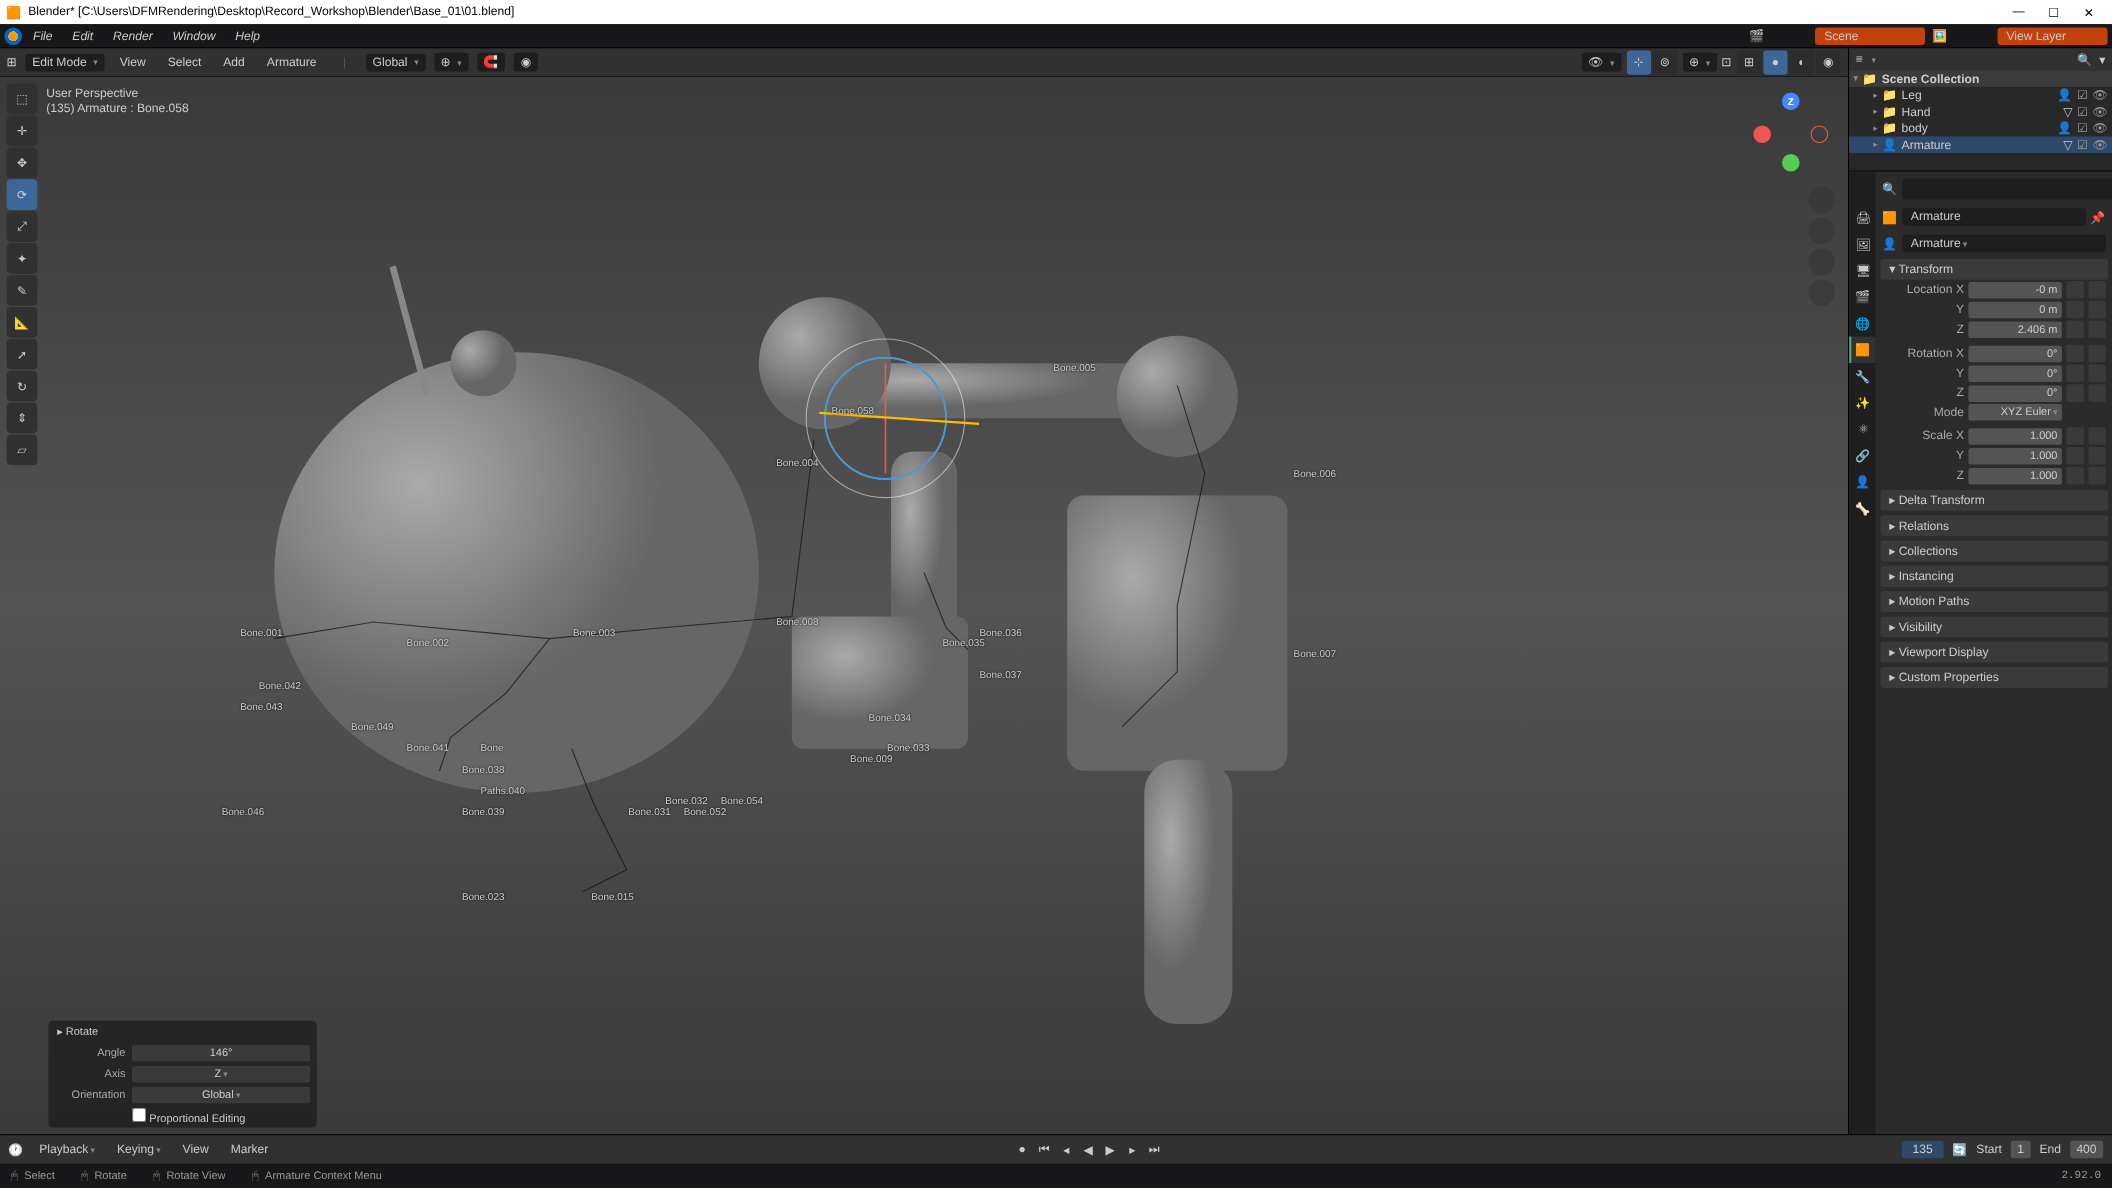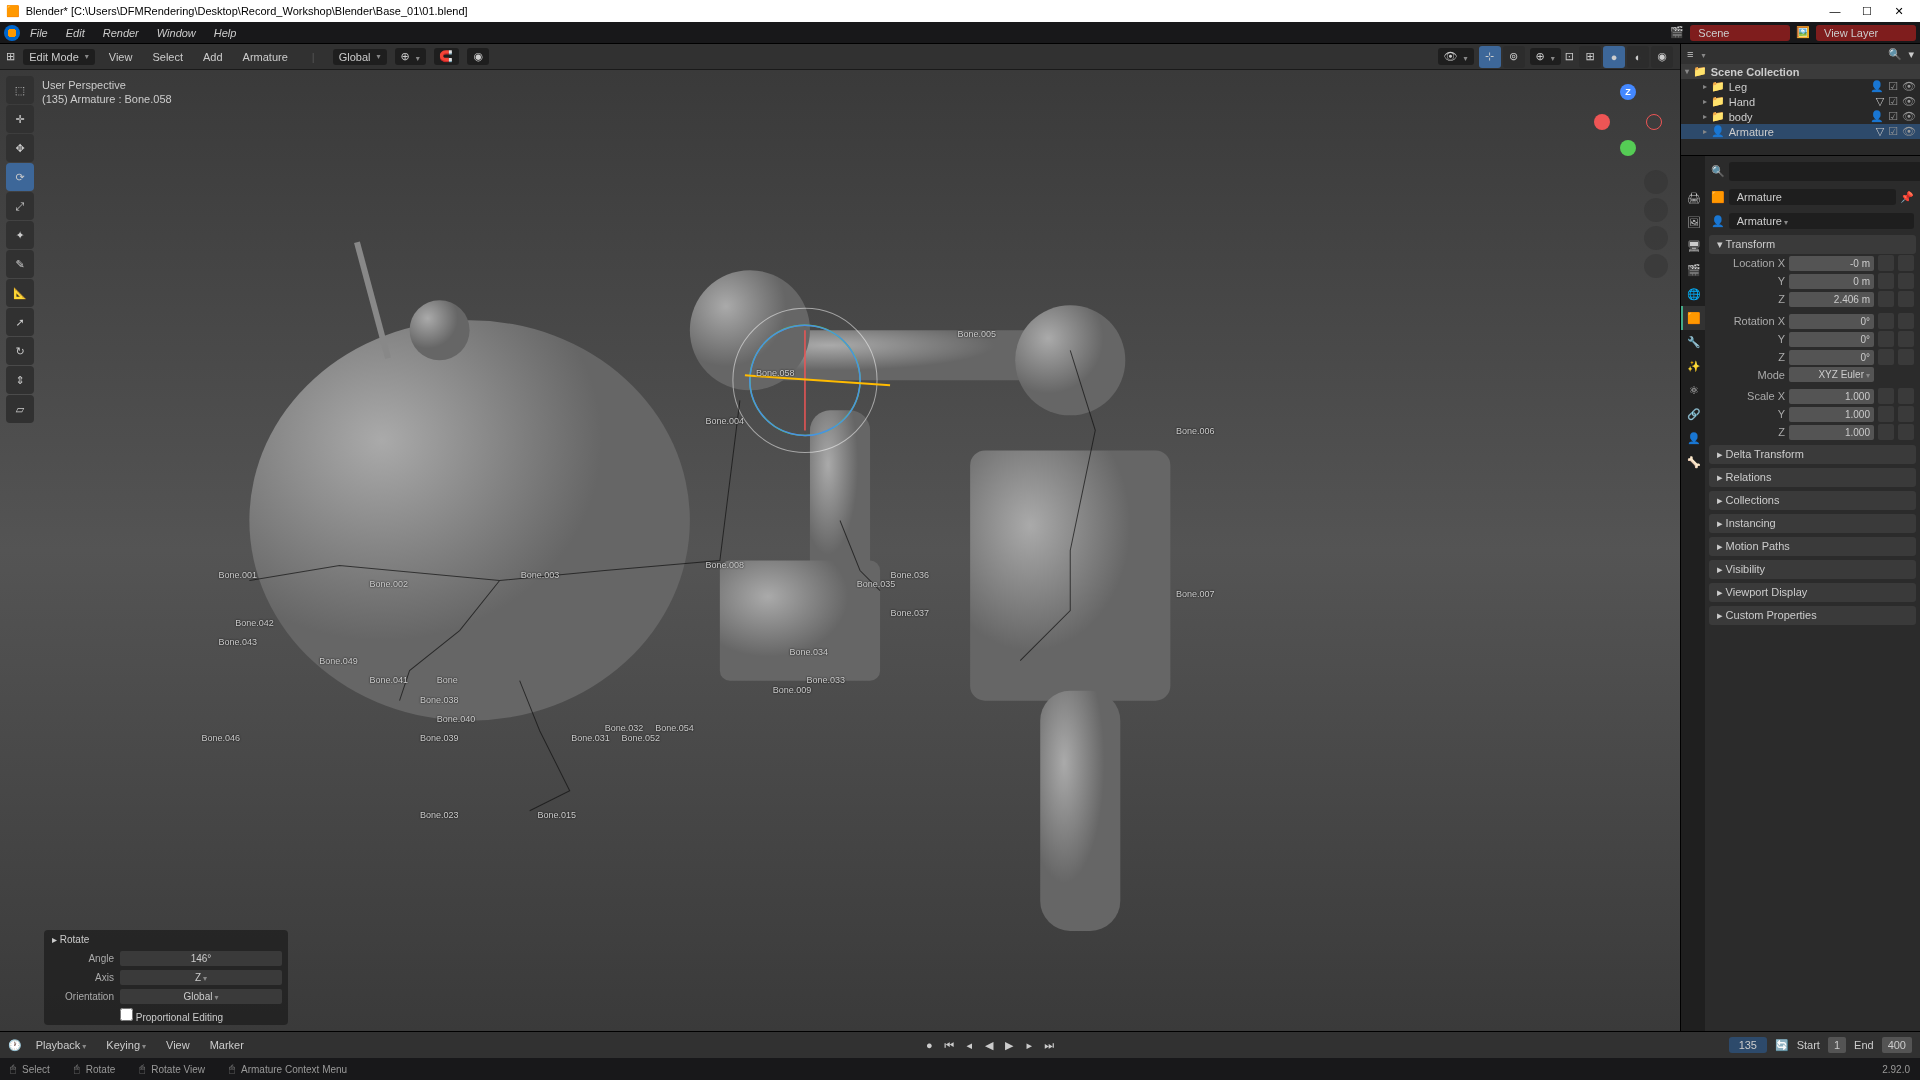--- a/index.html
+++ b/index.html
@@ -11,21 +11,21 @@
 .titlebar .wincontrols span { width: 30px; text-align: center; cursor: pointer; }
 
 
 .topmenu { height: 22px; background: #18181a; display: flex; align-items: center; padding: 0 4px; gap: 2px; border-bottom: 1px solid #000; }
 .topmenu .logo { width: 16px; height: 16px; background: radial-gradient(circle, #f90 40%, #06c 40%); border-radius: 50%; }
 .topmenu .mitem { padding: 2px 8px; cursor: pointer; font-style: italic; }
 .topmenu .workspaces { display: flex; margin-left: 14px; }
 .topmenu .ws { padding: 3px 10px; cursor: pointer; color: #888; }
 .topmenu .ws.active { background: #2c2c2c; color: #fff; border-radius: 3px 3px 0 0; }
 .topmenu .right { margin-left: auto; display: flex; align-items: center; gap: 6px; }
-.topmenu .pill { background: #7f1d1d; padding: 2px 8px; border-radius: 3px; min-width: 100px; }
+.topmenu .pill { background: #c2410c; padding: 2px 8px; border-radius: 3px; min-width: 100px; margin-left: 40px; }
 
 
 .main { display: flex; height: calc(1080px - 22px - 22px - 27px - 22px); }
 .viewport-wrap { flex: 1; display: flex; flex-direction: column; position: relative; }
 
 
 .vphdr { height: 26px; background: #313131; display: flex; align-items: center; padding: 0 6px; gap: 8px; border-bottom: 1px solid #1a1a1a; }
 .vphdr .dd { background: #1e1e1e; padding: 2px 6px; border-radius: 3px; display: flex; align-items: center; gap: 4px; }
 .vphdr .btn { padding: 2px 6px; cursor: pointer; }
 .vphdr .right { margin-left: auto; display: flex; align-items: center; gap: 4px; }
@@ -89,21 +89,21 @@
 .timeline { height: 27px; background: #313131; display: flex; align-items: center; padding: 0 8px; gap: 8px; border-top: 1px solid #000; }
 .timeline .tbtn { padding: 2px 6px; cursor: pointer; }
 .timeline .ctr { margin: 0 auto; display: flex; gap: 2px; }
 .timeline .ctrl { width: 18px; height: 18px; display:flex; align-items:center; justify-content:center; cursor:pointer; }
 .timeline .frm { background: #2d4a6b; padding: 2px 10px; border-radius: 3px; }
 .timeline .numbox { background: #545454; padding: 2px 6px; border-radius: 2px; }
 
 
 .status { height: 22px; background: #18181a; display: flex; align-items: center; padding: 0 10px; gap: 24px; font-size: 10px; color:#999; }
 .status .sitem { display:flex; align-items:center; gap:6px; }
-.status .right { margin-left: auto; }
+.status .right { margin-left: auto; font-family: Liberation Mono, monospace; }
 .chev::after { content: "▾"; font-size: 8px; margin-left:2px; color:#888; }
 
 
 .scene3d { position:absolute; inset:0; }
 .bone-lbl { position:absolute; color:#ccc; font-size:9px; text-shadow: 0 0 2px #000; pointer-events:none; }
 </style>
 </head>
 <body>
 
 <div class="titlebar">
@@ -216,21 +216,21 @@
         <span class="bone-lbl" style="left:46%;top:64%">Bone.009</span>
         <span class="bone-lbl" style="left:36%;top:68%">Bone.032</span>
         <span class="bone-lbl" style="left:39%;top:68%">Bone.054</span>
         <span class="bone-lbl" style="left:37%;top:69%">Bone.052</span>
         <span class="bone-lbl" style="left:34%;top:69%">Bone.031</span>
         <span class="bone-lbl" style="left:25%;top:65%">Bone.038</span>
         <span class="bone-lbl" style="left:22%;top:63%">Bone.041</span>
         <span class="bone-lbl" style="left:14%;top:57%">Bone.042</span>
         <span class="bone-lbl" style="left:13%;top:59%">Bone.043</span>
         <span class="bone-lbl" style="left:19%;top:61%">Bone.049</span>
-        <span class="bone-lbl" style="left:26%;top:67%">Bone.040</span>
+        <span class="bone-lbl" style="left:26%;top:67%">Paths.040</span>
         <span class="bone-lbl" style="left:25%;top:69%">Bone.039</span>
         <span class="bone-lbl" style="left:12%;top:69%">Bone.046</span>
         <span class="bone-lbl" style="left:32%;top:77%">Bone.015</span>
         <span class="bone-lbl" style="left:25%;top:77%">Bone.023</span>
         <span class="bone-lbl" style="left:26%;top:63%">Bone</span>
       </div>
 
       <div class="vp-overlay">
         <div>User Perspective</div>
         <div>(135) Armature : Bone.058</div>

